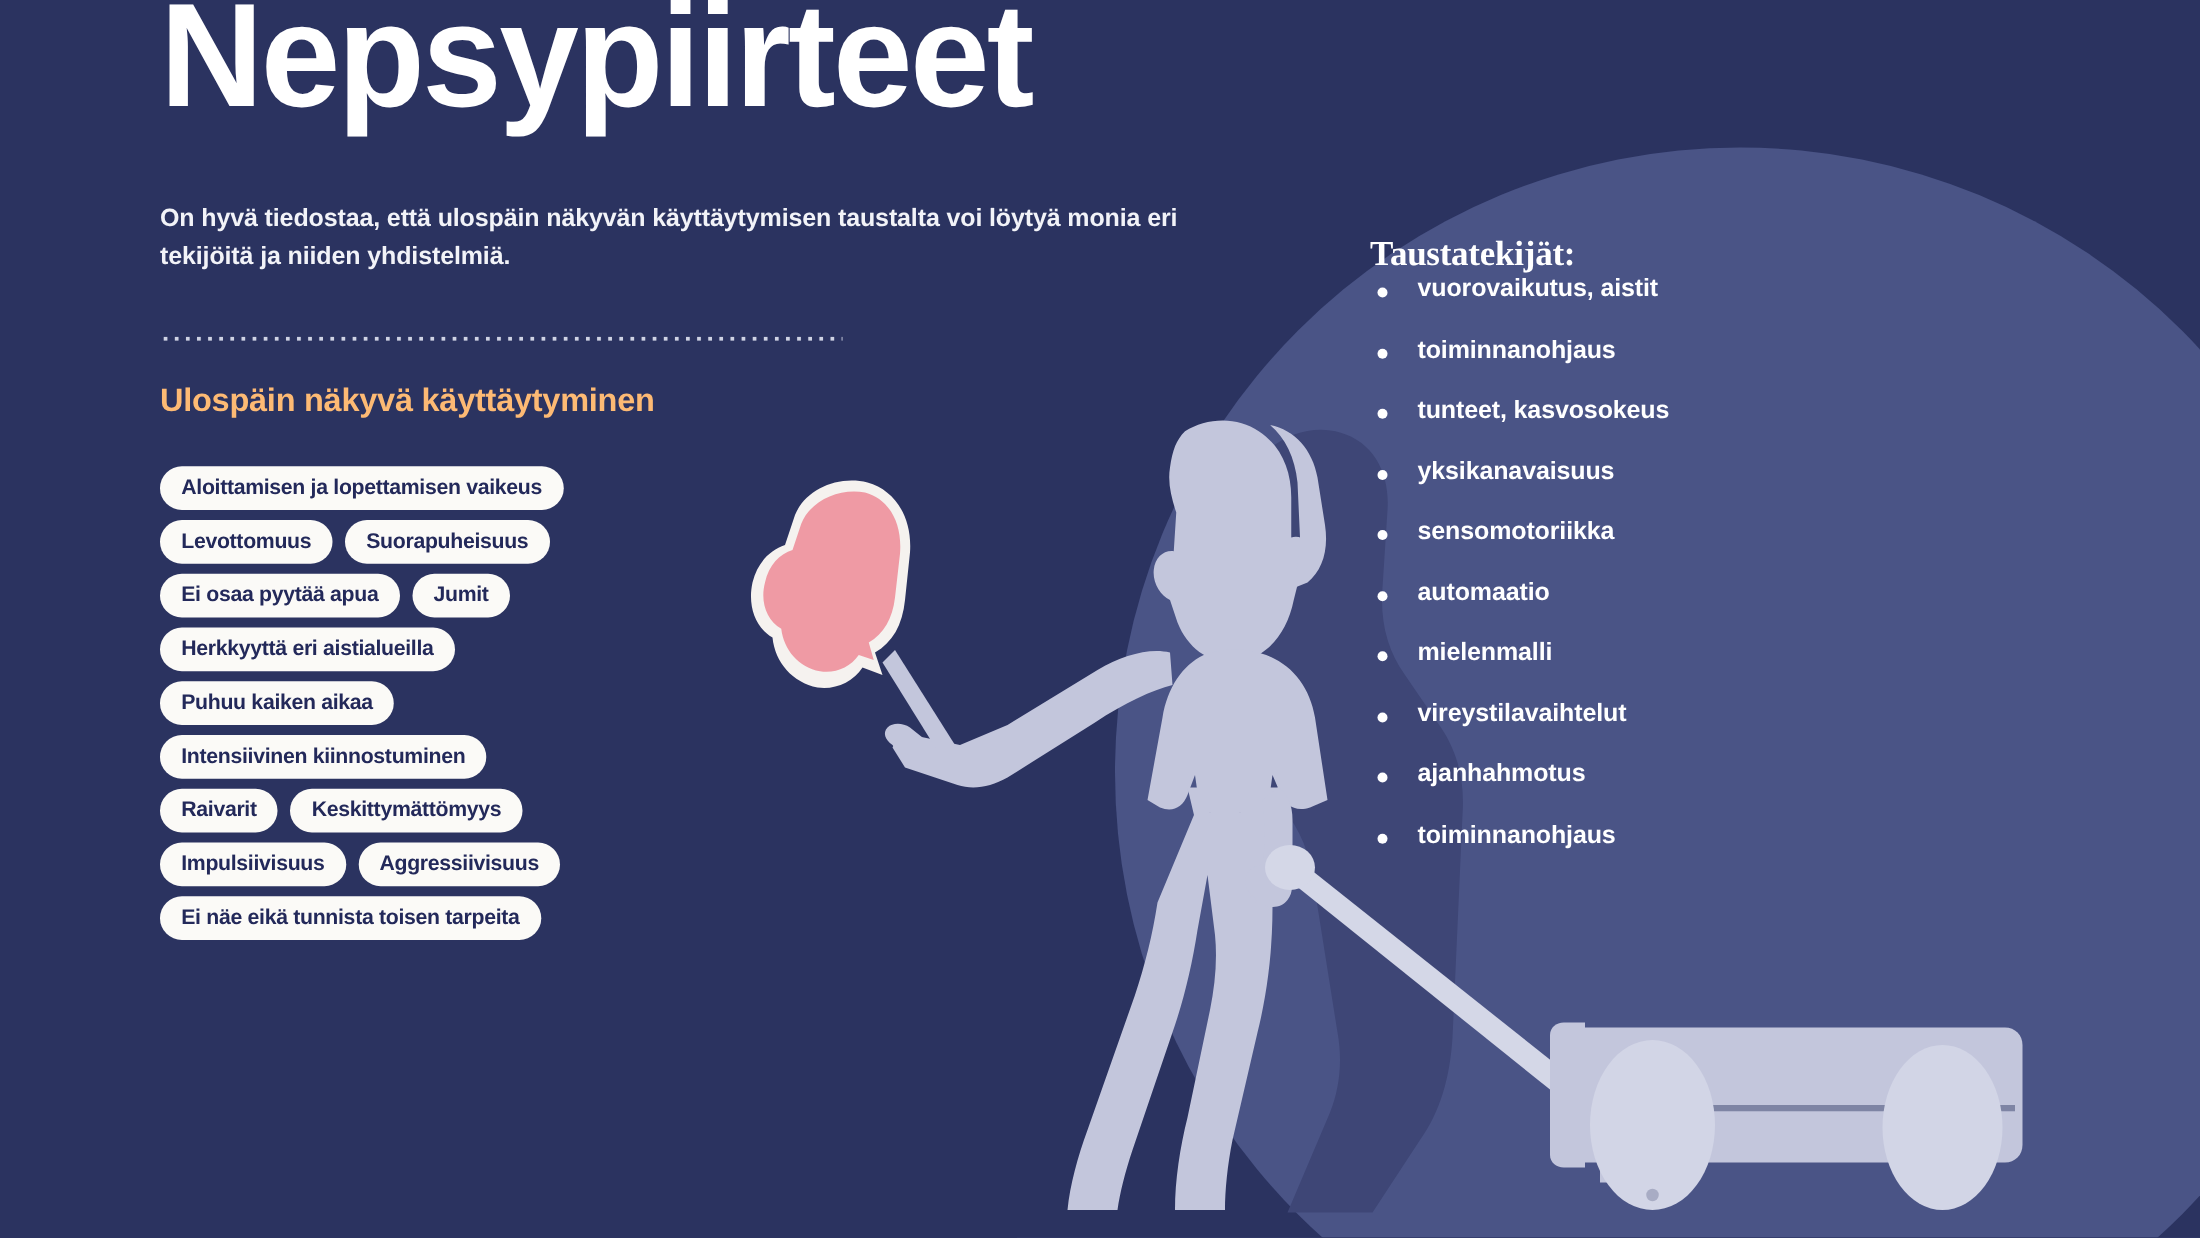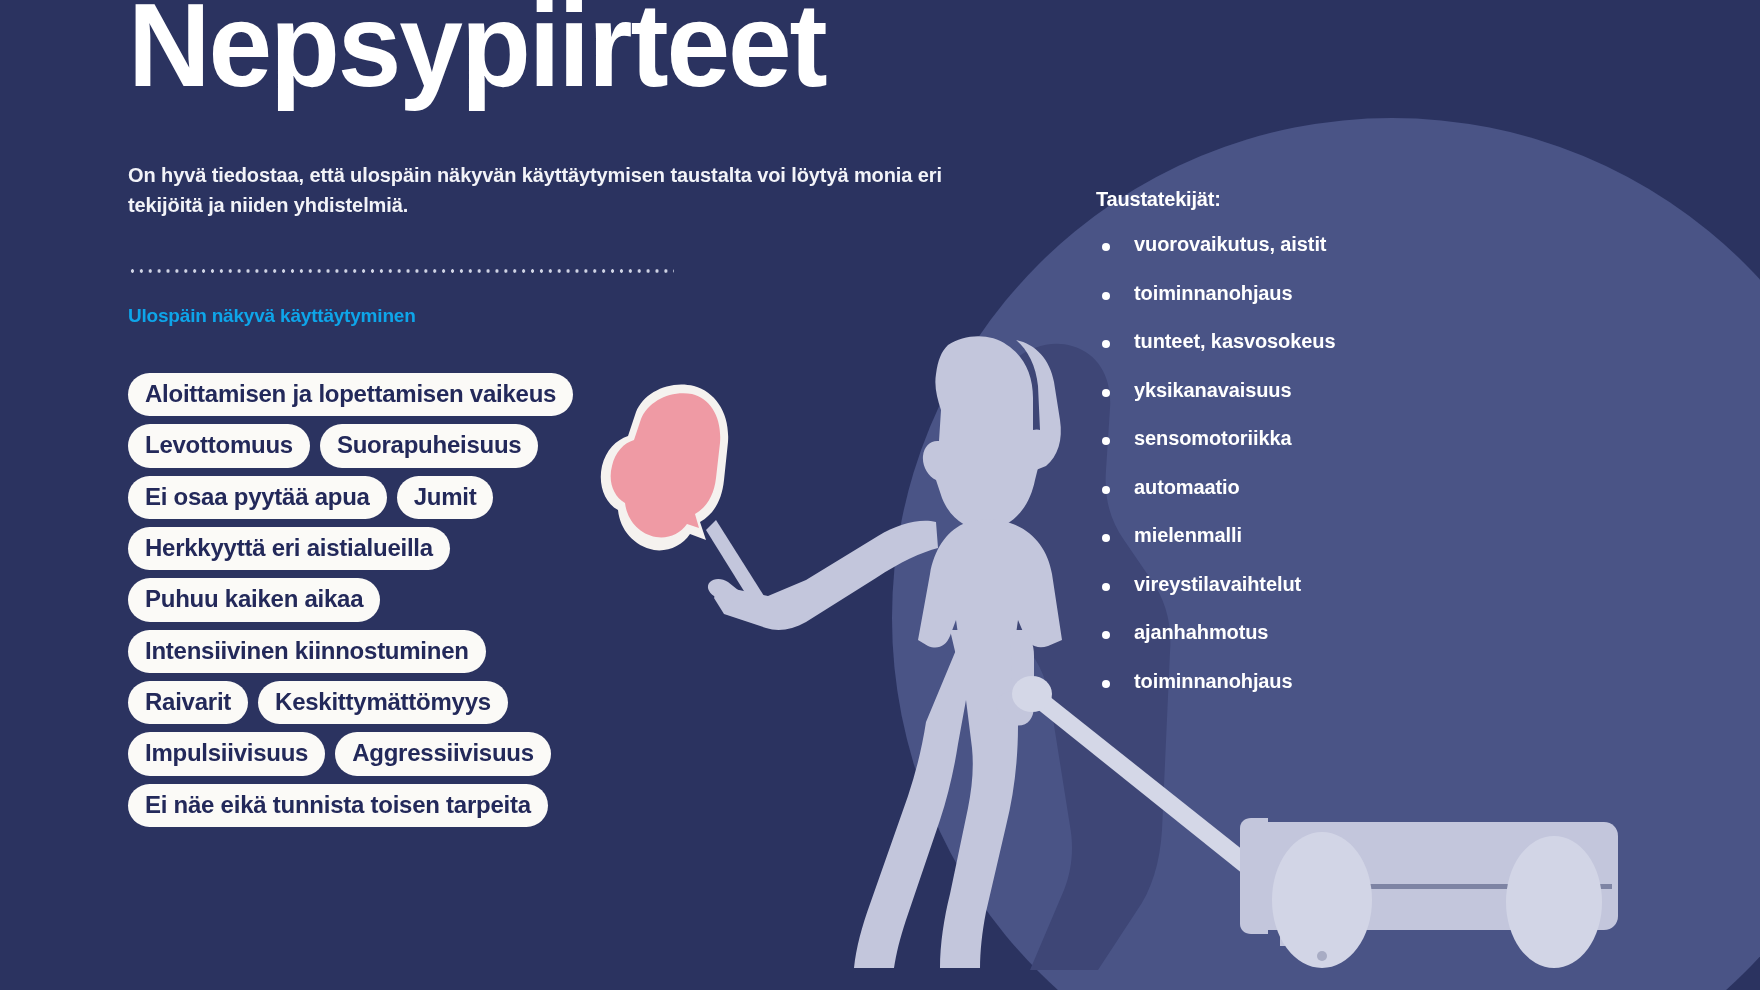--- a/index.html
+++ b/index.html
@@ -79,67 +79,67 @@
     background-image: radial-gradient(circle, #cfd3e4 1.6px, rgba(0,0,0,0) 1.9px);
     background-size: 8.9px 6px;
     background-repeat: repeat-x;
     background-position: 0 50%;
   }
 
   .section-heading {
     position: absolute;
     left: 128px;
     top: 305px;
-    font-size: 19px;
+    font-size: 26px;
     font-weight: 700;
-    color: #0ea5e9;
+    color: #fdba74;
     letter-spacing: -0.2px;
   }
 
   
   .pill-area {
     position: absolute;
     left: 128px;
     top: 373px;
     width: 640px;
   }
   .pill-row {
     display: flex;
     flex-wrap: nowrap;
     align-items: center;
     margin-bottom: 8px;
   }
   .pill {
     display: inline-block;
     background: #fbfaf7;
     color: #23295a;
-    font-size: 24px;
+    font-size: 17px;
     font-weight: 700;
     letter-spacing: -0.25px;
     padding: 7px 17px 8px 17px;
     border-radius: 999px;
     margin-right: 10px;
     white-space: nowrap;
     line-height: 1.18;
   }
 
   
   .right-col {
     position: absolute;
     left: 1096px;
     top: 188px;
     width: 600px;
     z-index: 3;
   }
   .right-heading {
-    font-size: 20px;
+    font-size: 28px;
     font-weight: 700;
     color: #ffffff;
     letter-spacing: -0.2px;
-    margin-bottom: 22px;
+    font-family: Liberation Serif, serif;
   }
   .factor-list {
     list-style: none;
     margin: 0;
     padding: 0;
   }
   .factor-item {
     position: relative;
     padding-left: 38px;
     font-size: 20px;

